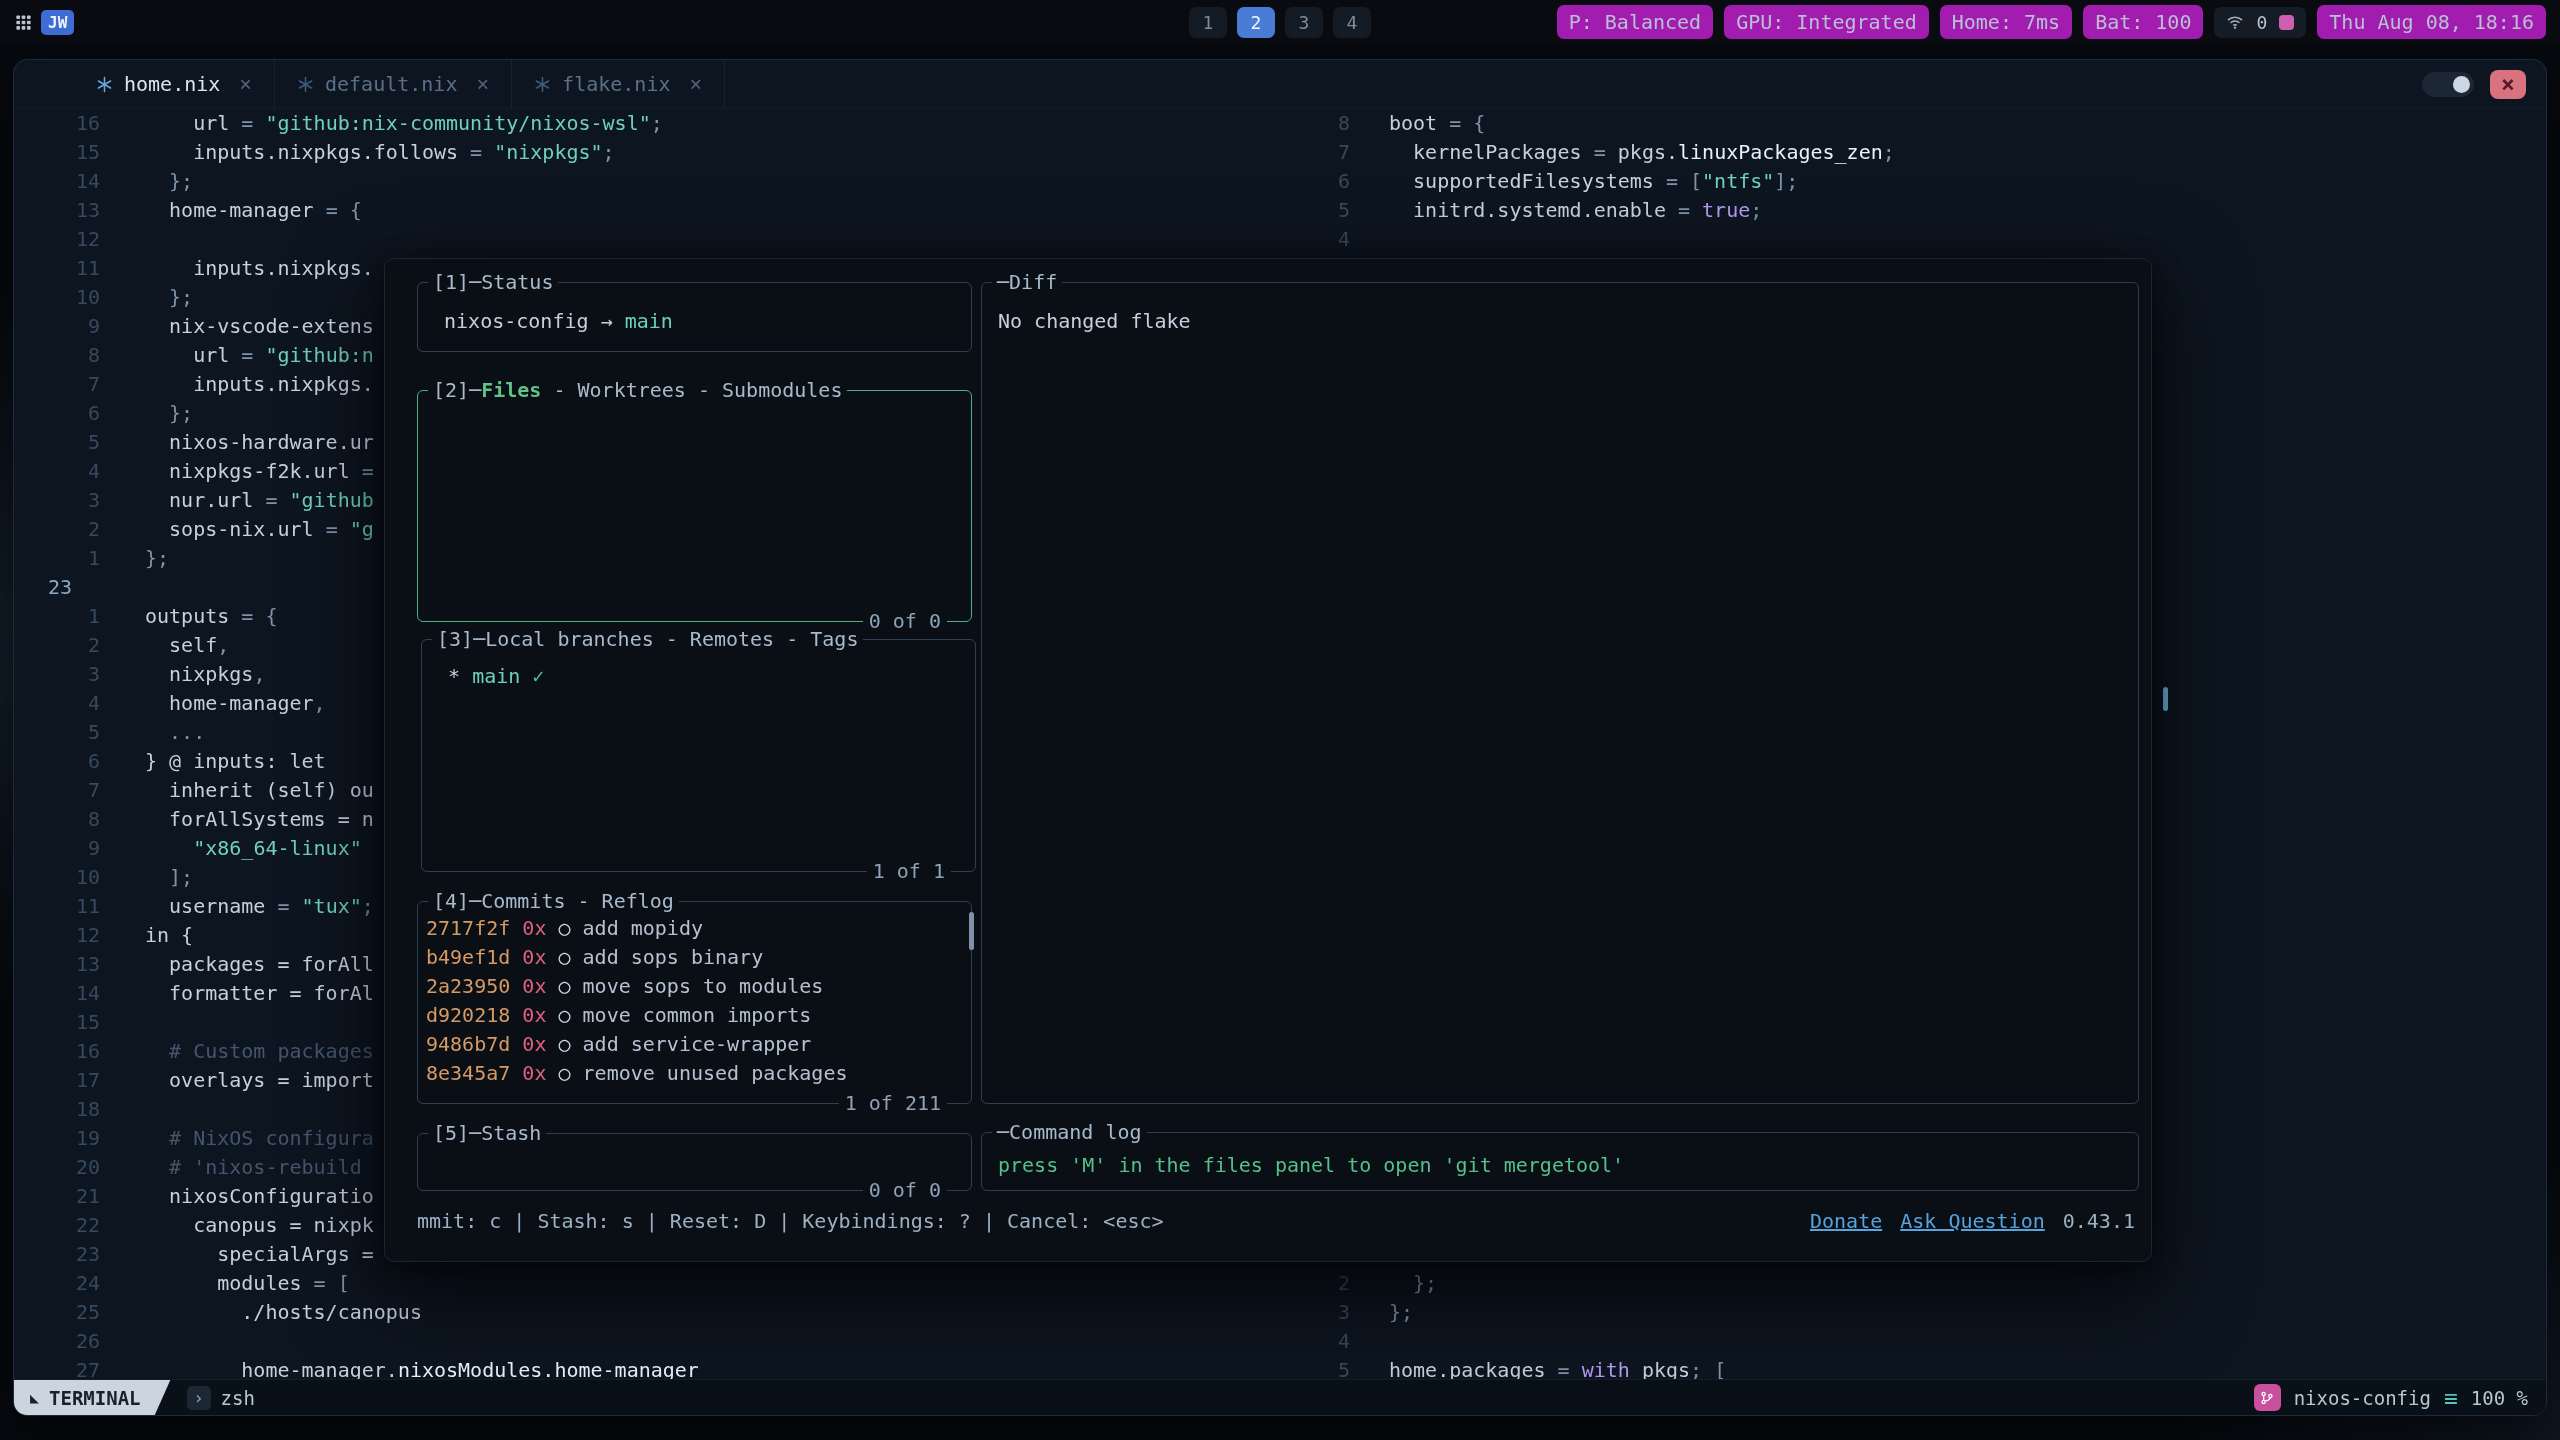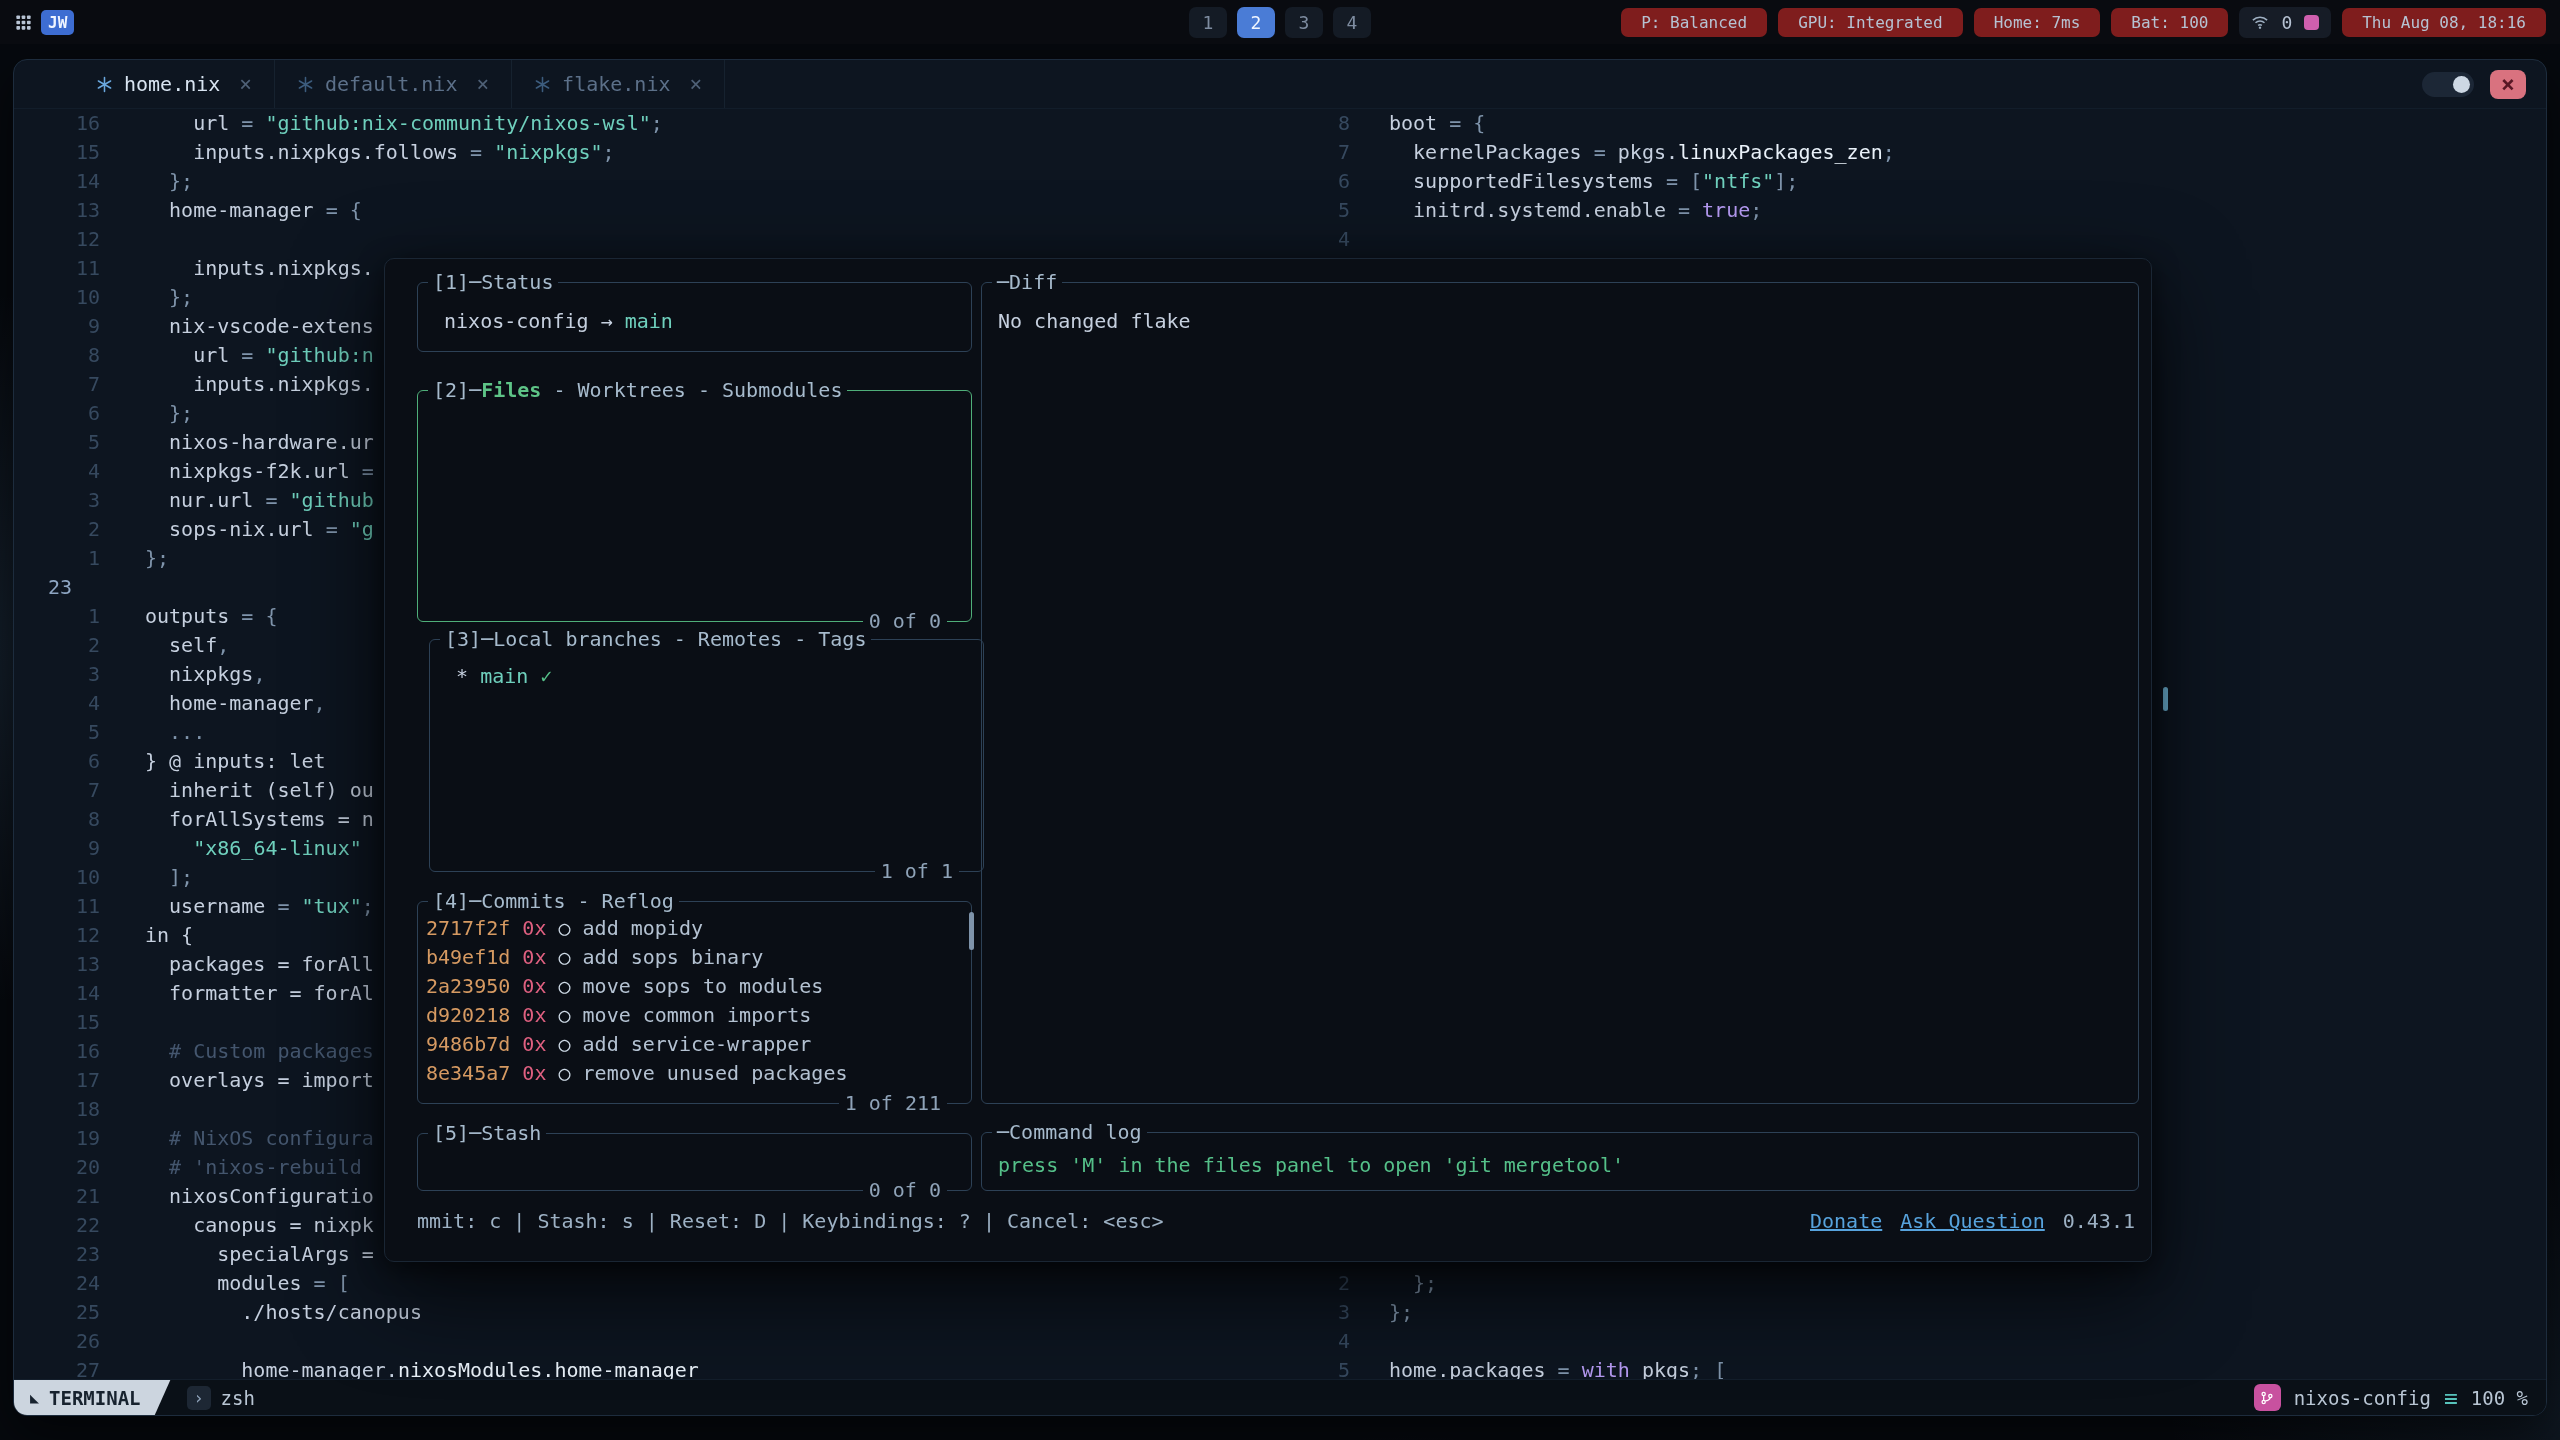--- a/index.html
+++ b/index.html
@@ -16,21 +16,21 @@
     display:flex;align-items:center;padding:0 14px;font-size:19px;color:#aeb9c9;z-index:50}
   .tb-left{display:flex;align-items:center;gap:8px}
   .tb-icon{color:#b8c4d4;display:flex;align-items:center}
   .logo{background:#3d6dd2;color:#eef4ff;font-weight:bold;font-size:16px;padding:3px 7px;border-radius:5px}
   .tb-center{position:absolute;left:50%;transform:translateX(-50%);display:flex;gap:10px}
   .ws{min-width:38px;height:31px;border-radius:7px;background:#141b25;color:#7e8ca0;
     display:flex;align-items:center;justify-content:center;font-size:18px}
   .ws.active{background:#4a7cd6;color:#f0f6ff}
   .tb-right{margin-left:auto;display:flex;align-items:center;gap:11px}
   .tb-mods{display:flex;gap:11px}
-  .module{background:#7f1d1d;border-radius:7px;padding:5px 20px;font-size:16px;color:#b6c2d2;white-space:nowrap}
+  .module{background:#a21caf;border-radius:7px;padding:5px 12px;font-size:20px;color:#b6c2d2;white-space:nowrap}
   .tray{background:#161c26;border-radius:7px;padding:5px 12px;display:flex;gap:12px;align-items:center}
   .tray-ic{color:#9fb0c2;display:flex;align-items:center}
   .tray-count{color:#b6c2d2;font-size:18px}
   .tray-pink{width:15px;height:15px;border-radius:4px;background:#cf5fae;display:inline-block}
 
   
   .window{position:absolute;left:13px;right:13px;top:59px;bottom:24px;background:#0d1520;
     border:1px solid #1d2c3d;border-radius:14px;box-shadow:0 18px 50px rgba(0,0,0,.55);overflow:hidden;z-index:10}
   .tabbar{height:49px;display:flex;align-items:stretch;border-bottom:1px solid #121d2a;padding-left:60px}
   .tab-list{display:flex;align-items:stretch}
@@ -80,21 +80,21 @@
     box-shadow:0 30px 90px rgba(0,0,0,.7),0 6px 24px rgba(0,0,0,.5);
     font-size:20px;line-height:29px;color:#b7c5d3}
   .panel{position:absolute;border:1px solid #2d4156;border-radius:6px}
   .panel.active{border-color:#4fae79}
   .ptitle{position:absolute;top:-15px;left:10px;background:#0a0e15;padding:0 5px;white-space:pre;color:#a7bbcd}
   .t-green{color:#5ec487;font-weight:bold}
   .pcount{position:absolute;bottom:-15px;right:24px;background:#0a0e15;padding:0 6px;color:#8fa3b8}
   .pbody{white-space:pre;overflow:hidden}
   .p-status{left:32px;top:23px;width:555px;height:70px}
   .p-files{left:32px;top:131px;width:555px;height:232px}
-  .p-branches{left:44px;top:380px;width:555px;height:233px}
+  .p-branches{left:36px;top:380px;width:555px;height:233px}
   .p-commits{left:32px;top:642px;width:555px;height:203px}
   .p-stash{left:32px;top:874px;width:555px;height:58px}
   .p-diff{left:596px;top:23px;width:1158px;height:822px}
   .p-cmdlog{left:596px;top:873px;width:1158px;height:59px}
   .p-status .pbody{padding:24px 14px 0}
   .p-branches .pbody{padding:22px 14px 0}
   .p-commits .pbody{padding:12px 0 0 8px}
   .p-diff .pbody{padding:24px 16px 0}
   .p-cmdlog .pbody{padding:18px 16px 0}
   .lg-fg{color:#c6d0df}.lg-teal{color:#6fd0bd}.lg-green{color:#55c089}

